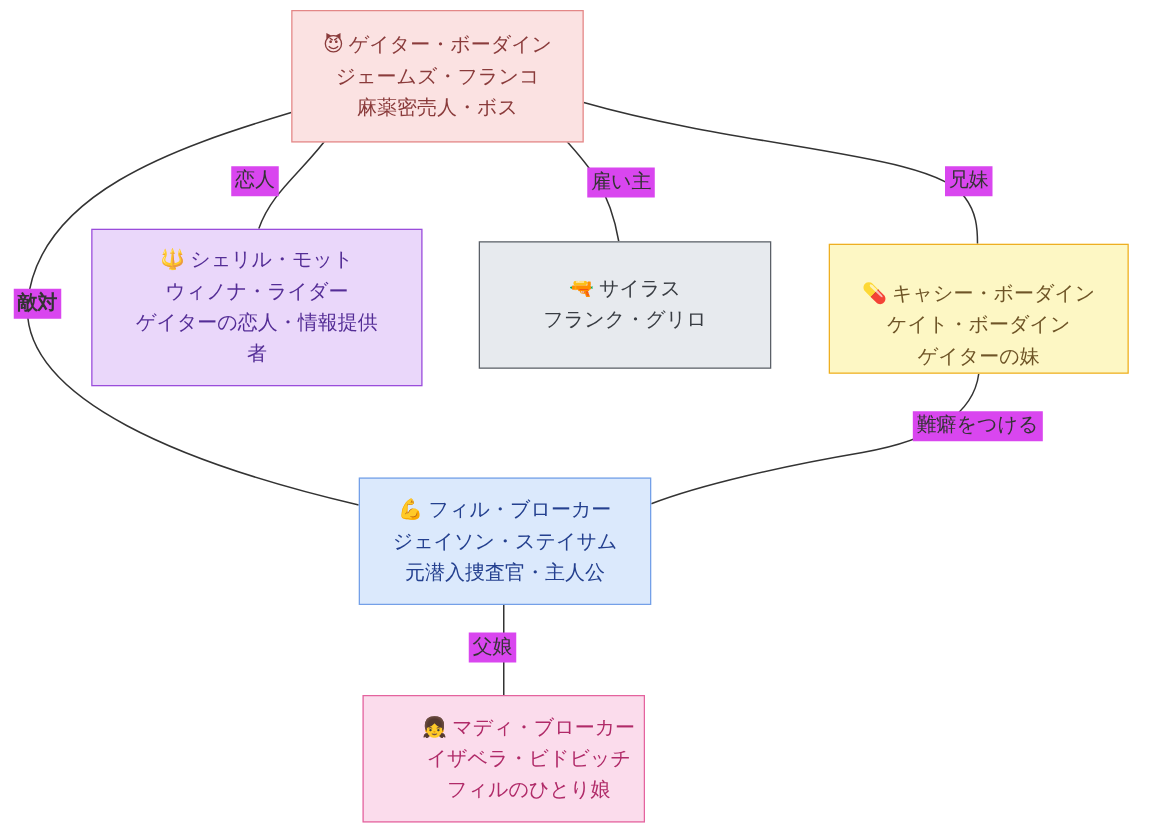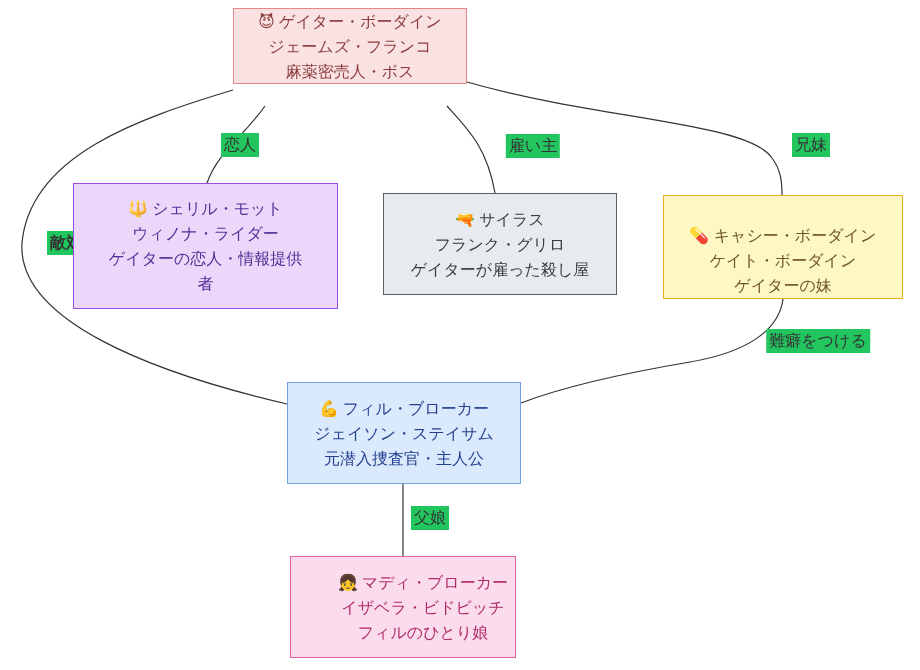--- a/index.html
+++ b/index.html
@@ -12,25 +12,25 @@
     border:1.6px solid #999;
     display:flex;flex-direction:column;align-items:center;justify-content:center;
     text-align:center;font-size:16px;line-height:25px;
     box-sizing:border-box;
   }
   .node .line1{white-space:nowrap;}
   .node .emoji{margin-right:4px;font-style:normal;}
   .node .wrap{max-width:206px;}
   .edge-label{
     position:absolute;transform:translate(-50%,-50%);
-    background:#22c55e;color:#333333;font-size:16px;line-height:20px;
-    padding:2px 3px;white-space:nowrap;margin-left:36px;
+    background:#d946ef;color:#333333;font-size:16px;line-height:20px;
+    padding:2px 3px;white-space:nowrap;
   }
   
-  #node-0{left:233px;top:8px;width:234px;height:76px;}
+  #node-0{left:233px;top:8px;width:234px;height:106px;}
   #node-1{left:73px;top:183px;width:265px;height:126px;}
   #node-2{left:383px;top:193px;width:234px;height:102px;justify-content:center;}
   #node-3{left:663px;top:195px;width:240px;height:104px;justify-content:flex-end;}
   #node-4{left:287px;top:382px;width:234px;height:102px;font-family:Liberation Serif, serif;}
   #node-5{left:290px;top:556px;width:226px;height:102px;}
   
   #elabel-0{left:204px;top:145px;}
   #elabel-1{left:497px;top:146px;}
   #elabel-2{left:775px;top:145px;}
   #elabel-3{left:30px;top:243px;font-weight:bold;}
@@ -66,21 +66,20 @@
 
   <div class="node" id="node-1" style="background-color: rgb(234, 215, 250); border-color: rgb(154, 77, 219); color: rgb(84, 45, 150);">
     <div class="line1"><span class="emoji">🔱</span><span>シェリル・モット</span></div>
     <div>ウィノナ・ライダー</div>
     <div class="wrap">ゲイターの恋人・情報提供者</div>
   </div>
 
   <div class="node" id="node-2" style="background-color: rgb(231, 234, 238); border-color: rgb(91, 96, 103); color: rgb(56, 60, 66);">
     <div class="line1"><span class="emoji">🔫</span><span>サイラス</span></div>
     <div>フランク・グリロ</div>
-    <div>ゲイターが雇った殺し屋</div>
   </div>
 
   <div class="node" id="node-3" style="background-color: rgb(253, 247, 196); border-color: rgb(238, 174, 34); color: rgb(110, 84, 38);">
     <div class="line1"><span class="emoji">💊</span><span>キャシー・ボーダイン</span></div>
     <div>ケイト・ボーダイン</div>
     <div>ゲイターの妹</div>
   </div>
 
   <div class="node" id="node-4" style="background-color: rgb(219, 233, 252); border-color: rgb(116, 160, 232); color: rgb(36, 64, 143);">
     <div class="line1"><span class="emoji">💪</span><span>フィル・ブローカー</span></div>

